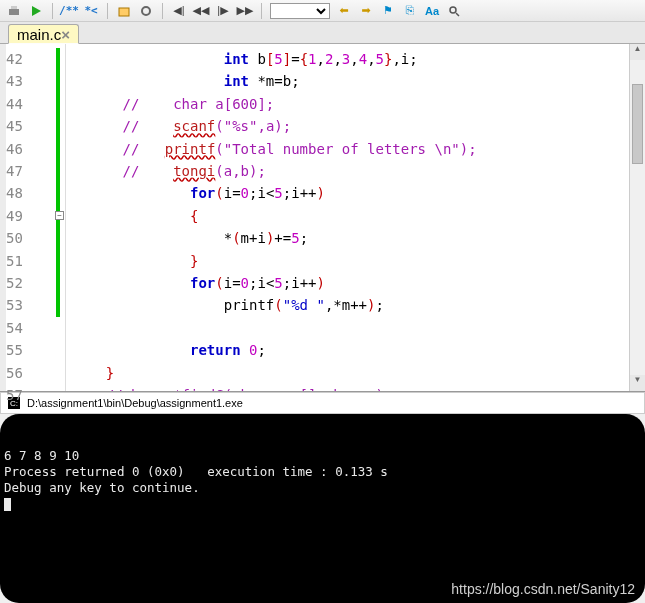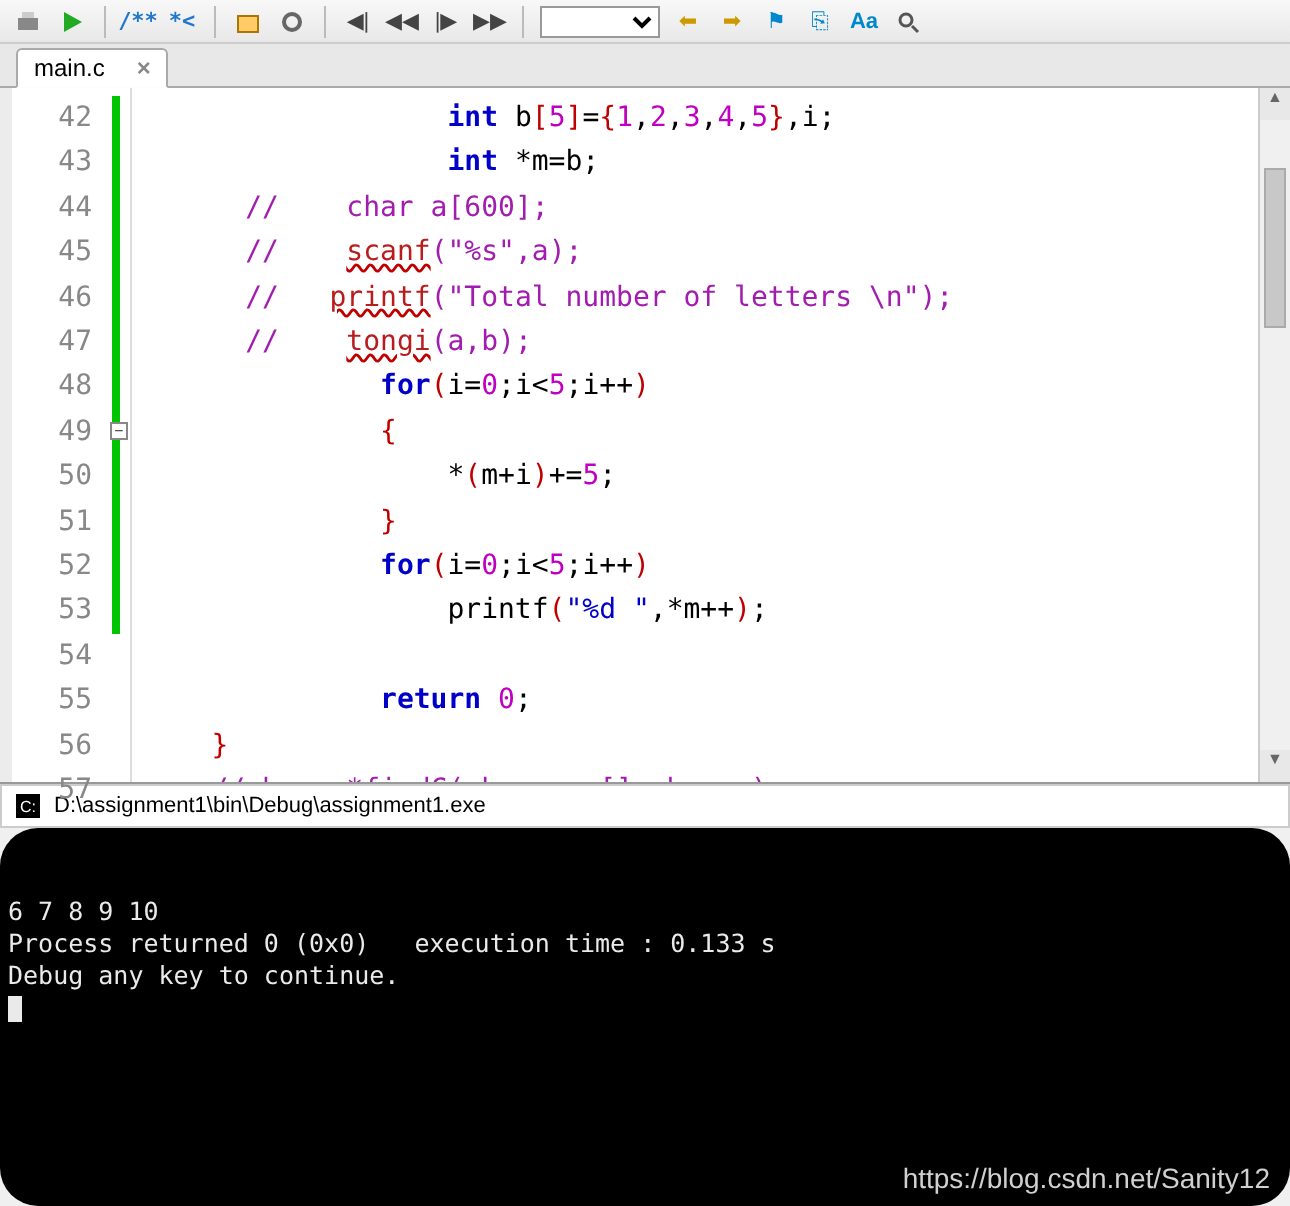--- a/index.html
+++ b/index.html
@@ -2,25 +2,25 @@
 <html><head>
 <meta charset="utf-8">
 <style>
   * { box-sizing: border-box; margin: 0; padding: 0; }
   body { font-family: "Segoe UI", Tahoma, sans-serif; font-size: 12px; background: #f0f0f0; width: 645px; height: 603px; overflow: hidden; position: relative; }
   .toolbar { height: 22px; background: linear-gradient(#f8f8f8,#e8e8e8); border-bottom: 1px solid #ccc; display:flex; align-items:center; gap:6px; padding: 0 6px; }
   .toolbar .sep { width:1px; height:16px; background:#bbb; margin:0 2px; }
   .tb-btn, .tb-icon { width:16px; height:16px; display:inline-flex; align-items:center; justify-content:center; font-size:11px; color:#444; }
   .tb-select { width:60px; height:16px; border:1px solid #999; background:#fff; font-size:10px; }
   .tabbar { height:22px; display:flex; align-items:flex-end; background:#e8e8e8; border-bottom:1px solid #aaa; padding-left:8px; }
-  .tab { display:flex; align-items:center; gap:16px; height:20px; padding:0 8px; background:#ffffff; border:1px solid #aaa; border-bottom:1px solid #fdfdfd; border-radius:3px 3px 0 0; font-size:12px; position:relative; top:1px; }
+  .tab { display:flex; align-items:center; gap:0; height:20px; padding:0 8px; background:#fef9c3; border:1px solid #aaa; border-bottom:1px solid #fdfdfd; border-radius:3px 3px 0 0; font-size:15px; position:relative; top:1px; }
   .tab .x { color:#888; font-weight:bold; cursor:pointer; }
   .editor { position:relative; height: 348px; background:#fff; display:flex; border-bottom:1px solid #999; }
   .left-strip { width:6px; background:#ececec; }
-  .gutter { width:48px; background:#fff; text-align:right; padding-right:8px; font-family:Consolas,monospace; font-size:14px; color:#888; line-height:22.4px; padding-top:4px; }
+  .gutter { width:48px; background:#fff; text-align:left; padding-right:8px; font-family:Consolas,monospace; font-size:14px; color:#888; line-height:22.4px; padding-top:4px; }
   .marker-col { width:12px; background:#fff; border-right:1px solid #ddd; position:relative; }
   .change-bar { position:absolute; left:2px; top:4px; width:4px; background:#00c400; }
   .change-bar.b1 { height: calc(22.4px * 12); }
   .fold { position:absolute; left:1px; width:9px; height:9px; border:1px solid #888; background:#fff; font-size:8px; line-height:7px; text-align:center; color:#444; }
   .code { flex:1; font-family:Consolas,monospace; font-size:14px; line-height:22.4px; padding:4px 0 3px 6px; white-space:pre; color:#000; overflow:hidden; }
   .kw { color:#0000c8; font-weight:bold; }
   .num { color:#c000c0; }
   .br { color:#c00000; }
   .cm { color:#a21caf; }
   .str { color:#0000c8; }

